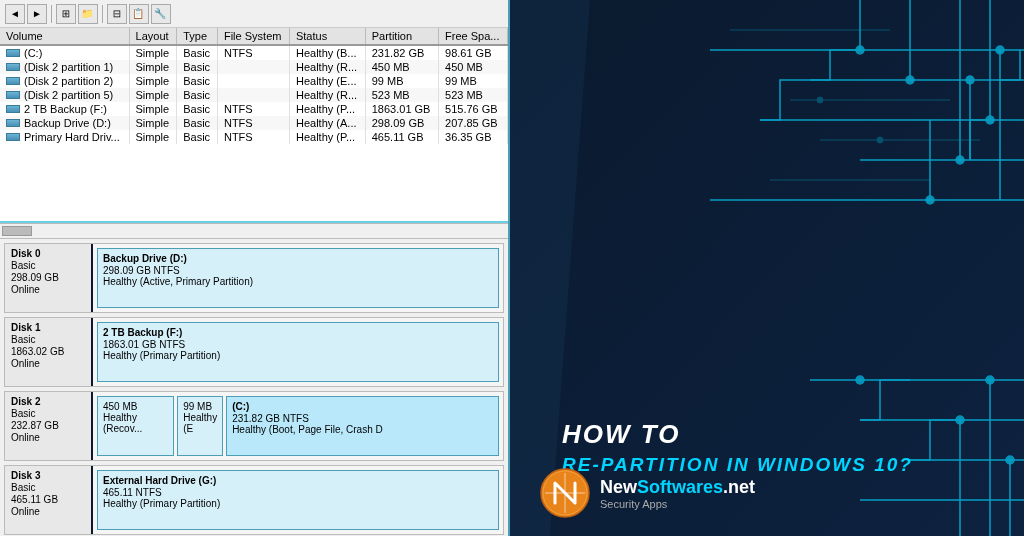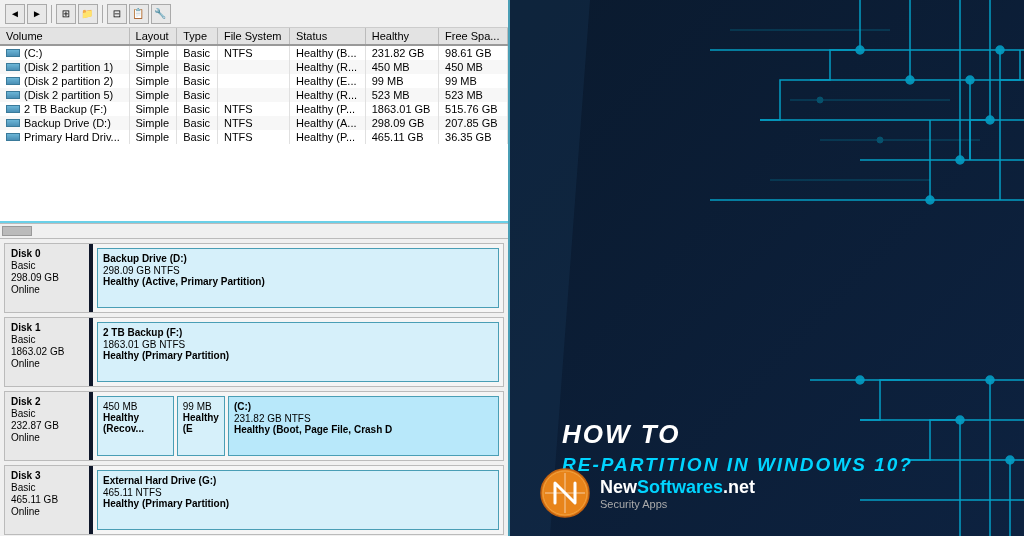--- a/index.html
+++ b/index.html
@@ -103,21 +103,21 @@
       min-height: 70px;
       border: 1px solid #bbb;
       background: #f5f5f5;
     }
 
     .disk-label {
       width: 88px;
       min-width: 88px;
       padding: 4px 6px;
       background: #e8e8e8;
-      border-right: 4px solid #0f172a;
+      border-right: 2px solid #0f172a;
       font-size: 10px;
       display: flex;
       flex-direction: column;
       gap: 1px;
     }
     .disk-label .disk-name { font-weight: bold; font-size: 10px; }
     .disk-label .disk-type { font-size: 10px; }
     .disk-label .disk-size { font-size: 10px; }
     .disk-label .disk-status { font-size: 10px; }
 
@@ -137,21 +137,21 @@
       border: 1px solid #4a9eb5;
       font-size: 10px;
       background: #d6f0fa;
       min-height: 60px;
     }
     .partition-block.system {
       background: #b8e8fa;
     }
     .partition-block .part-name { font-weight: bold; font-size: 10px; margin-bottom: 1px; }
     .partition-block .part-size { font-size: 10px; }
-    .partition-block .part-status { font-size: 10px; font-weight: bold; }
+    .partition-block .part-status { font-size: 10px; }
 
     
     .right-panel {
       width: 514px;
       height: 536px;
       background: #0a1a2e;
       position: relative;
       overflow: hidden;
       display: flex;
       flex-direction: column;
@@ -243,21 +243,21 @@
 
   <div class="top-table-area">
     <table>
       <thead>
         <tr>
           <th>Volume</th>
           <th>Layout</th>
           <th>Type</th>
           <th>File System</th>
           <th>Status</th>
-          <th>Healthy</th>
+          <th>Partition</th>
           <th>Free Spa...</th>
         </tr>
       </thead>
       <tbody id="volume-tbody">
       <tr>
     <td>
       <div class="volume-cell">
                 <div class="vol-icon"></div>
                 <span>(C:)</span>
               </div>

